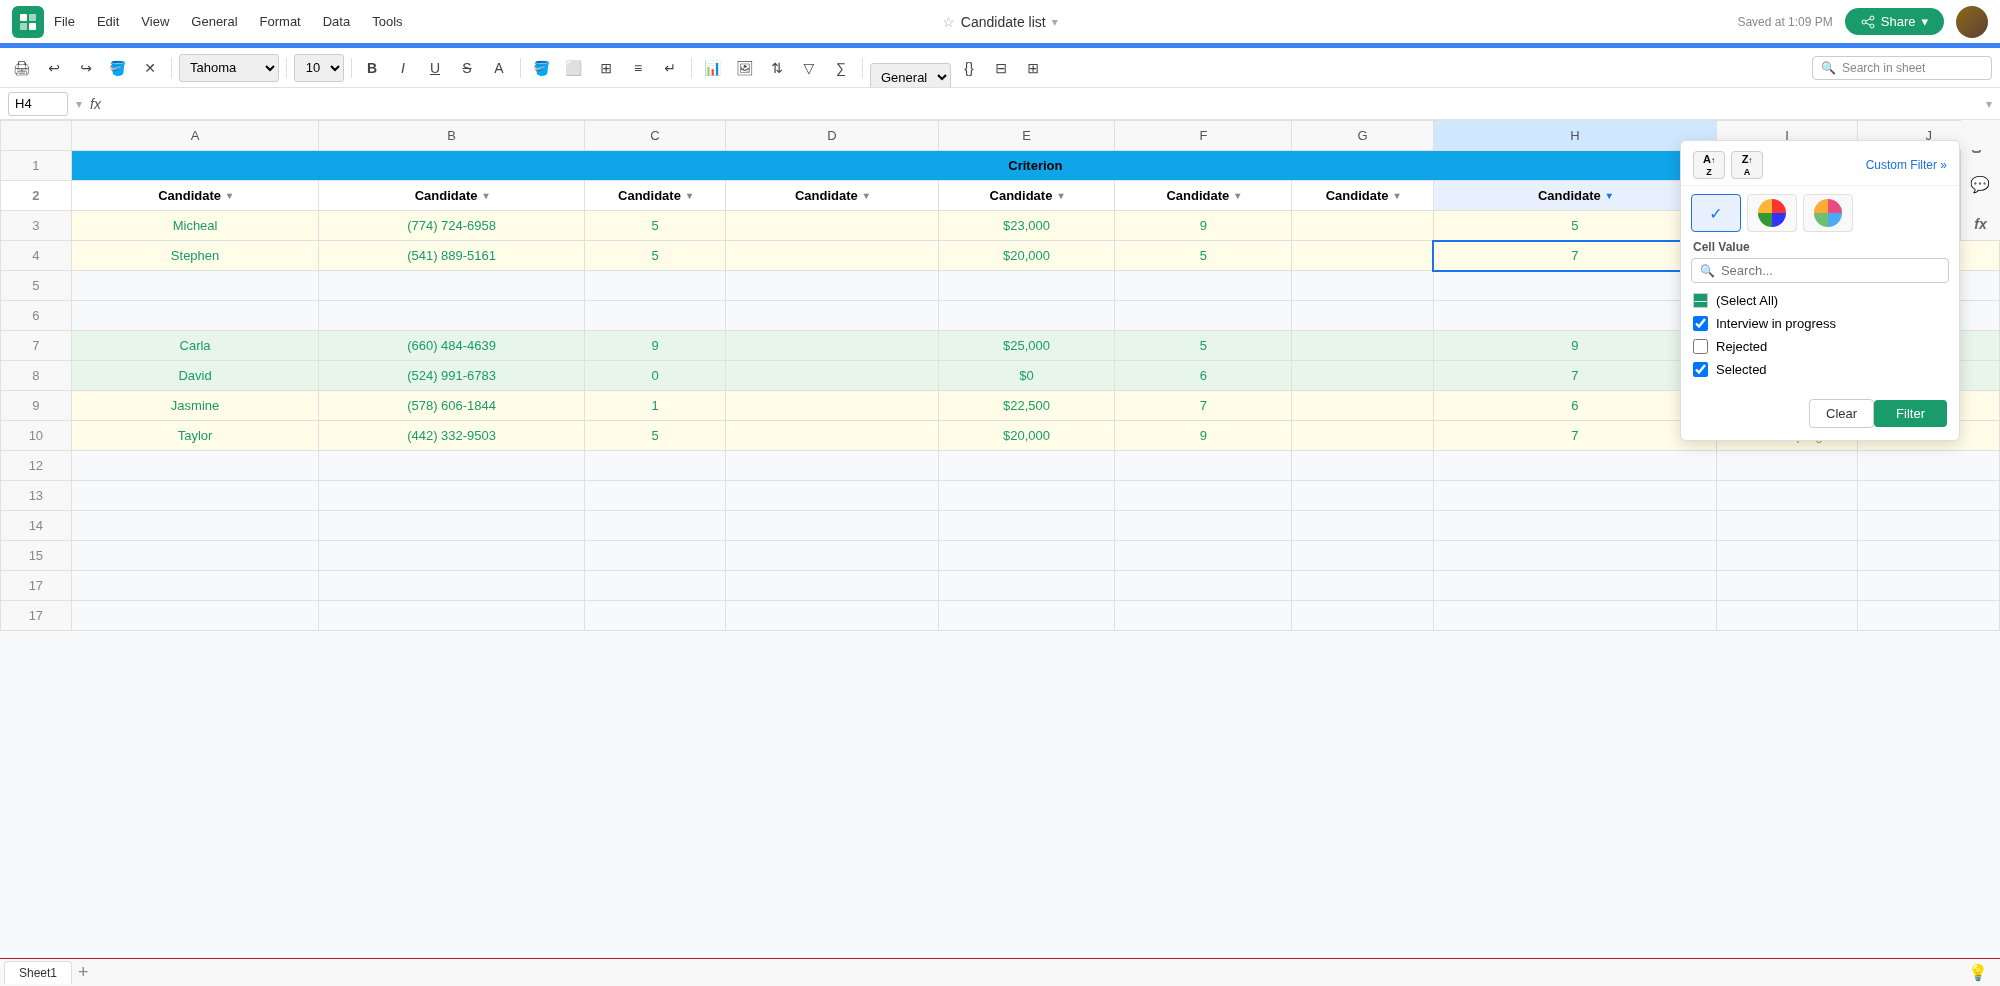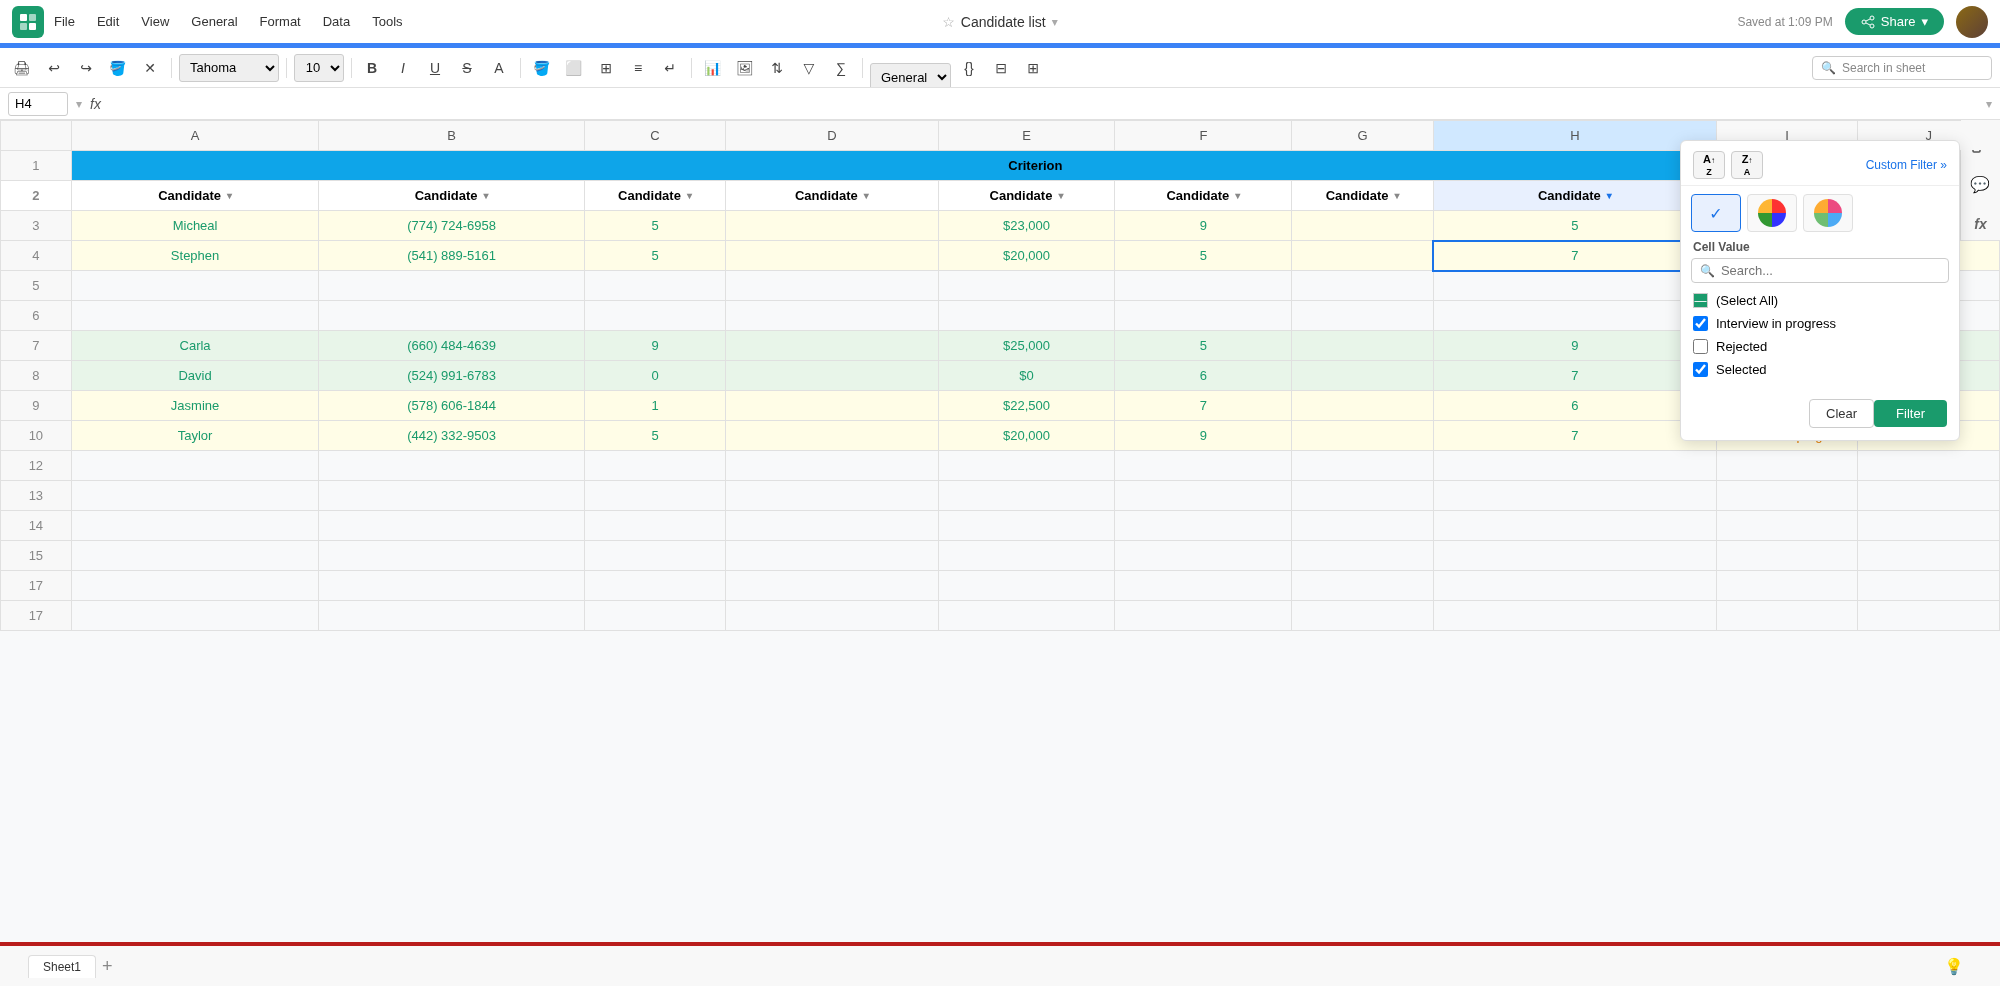--- a/index.html
+++ b/index.html
@@ -173,23 +173,23 @@
     .right-panel-btn {
       width: 32px; height: 32px; display: flex; align-items: center; justify-content: center;
       cursor: pointer; font-size: 16px; color: #666; border-radius: 4px;
     }
     .header-candidate {
       display: flex; align-items: center; justify-content: center; gap: 2px;
     }
 
     
     .bottom-bar {
-      position: fixed; bottom: 0; left: 0; right: 0; height: 44px;
-      background: #f8f8f8; border-top: 4px solid #b91c1c;
-      display: flex; align-items: center; padding: 0 28px; font-size: 11px; color: #888;
+      position: fixed; bottom: 0; left: 0; right: 0; height: 28px;
+      background: #f8f8f8; border-top: 1px solid #b91c1c;
+      display: flex; align-items: center; padding: 0 4px; font-size: 11px; color: #888;
     }
     .sheet-tab {
       padding: 4px 14px; background: white; border: 1px solid #ddd;
       border-bottom: none; border-radius: 4px 4px 0 0; font-size: 12px; color: #333; cursor: pointer;
     }
     .add-sheet { font-size: 18px; cursor: pointer; color: #888; margin-left: 6px; }
 
     
     .cell-selected { border: 2px solid #1a73e8 !important; }
 

